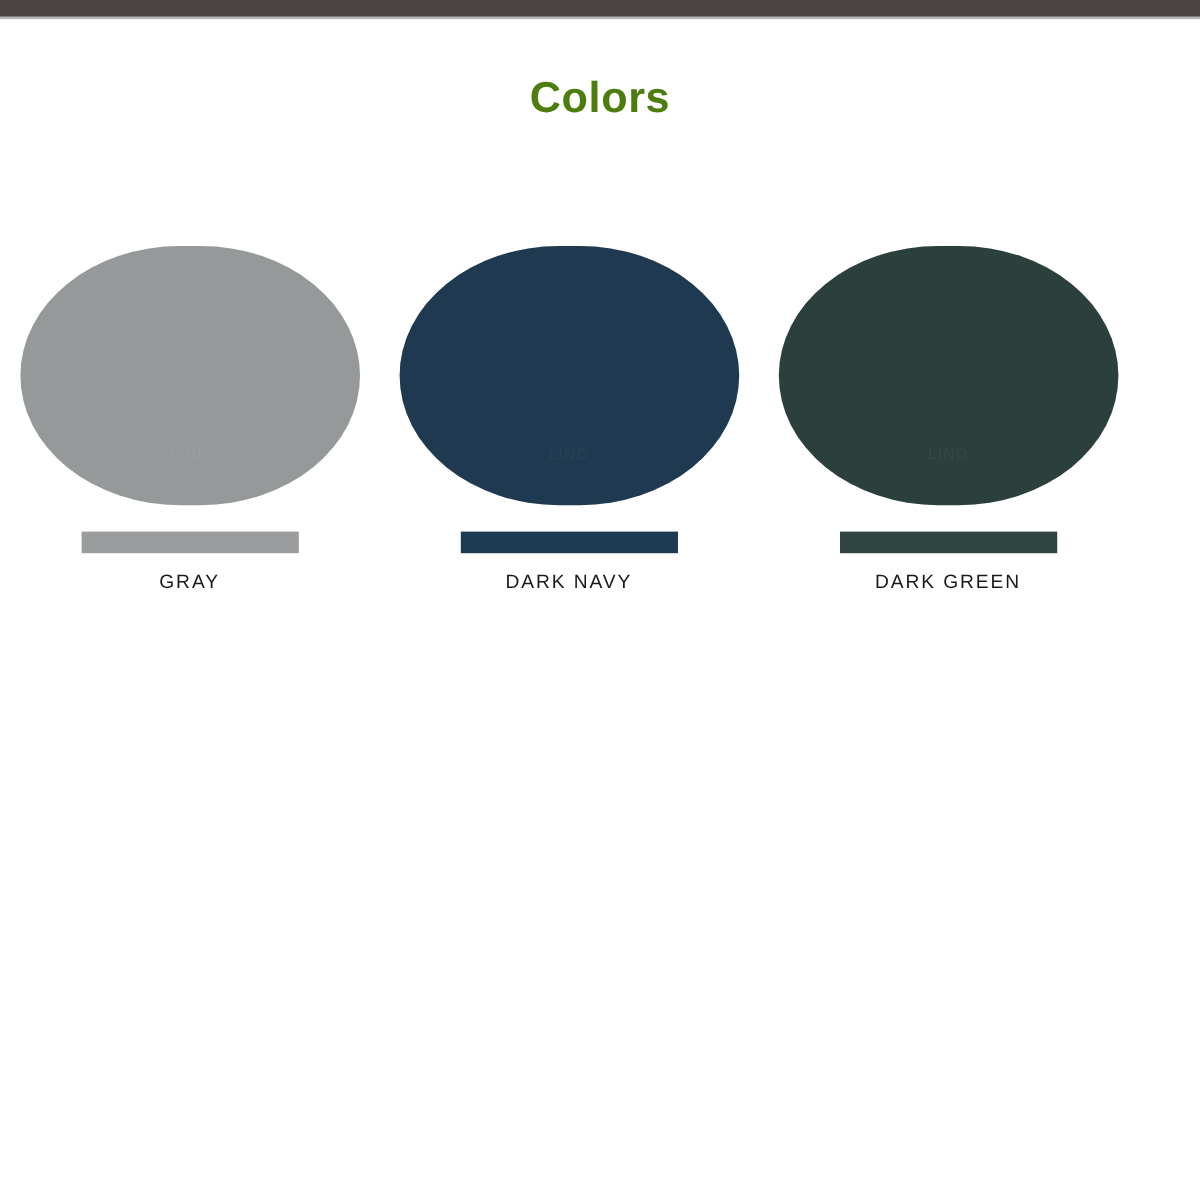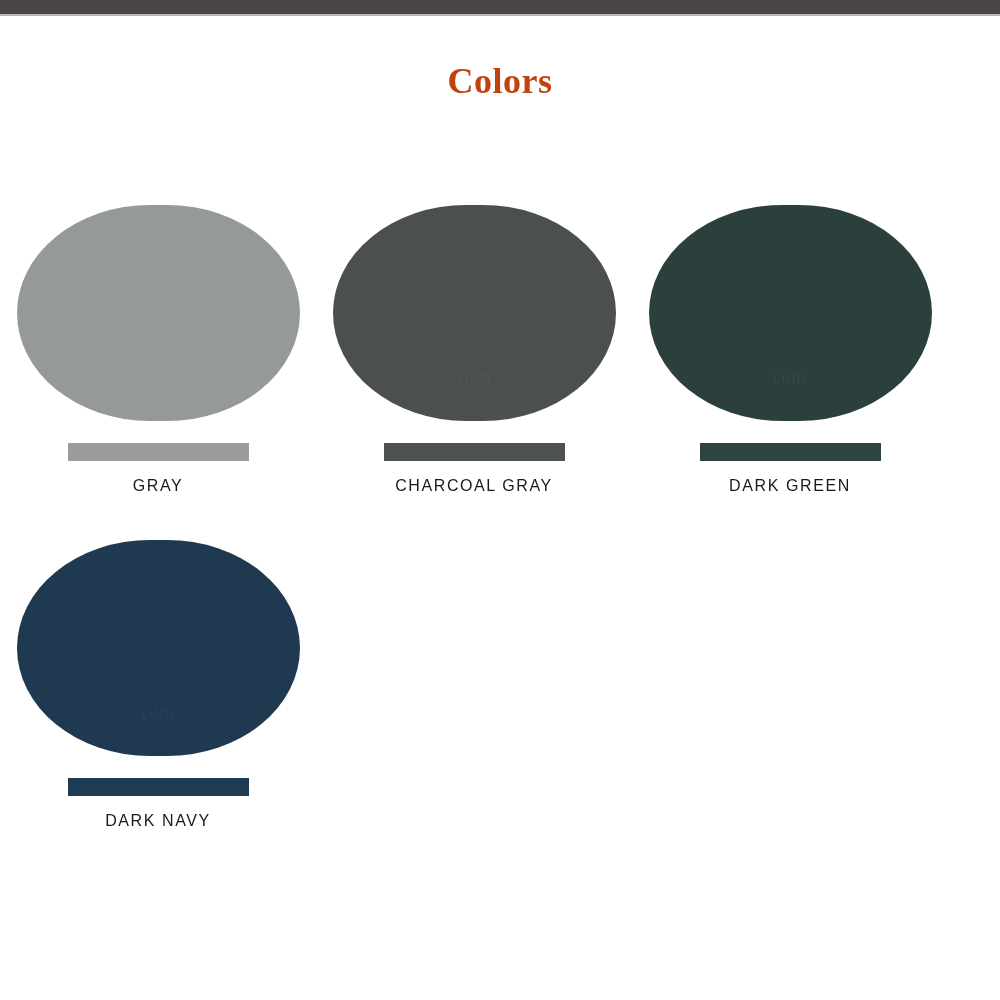--- a/index.html
+++ b/index.html
@@ -106,51 +106,44 @@
     white-space: nowrap;
     line-height: 20px;
   }
 </style>
 </head>
 <body style="background: rgb(255, 255, 255);">
 
 <div class="topbar" style="background: rgb(74, 69, 68);"></div>
 <div class="topbar-underline" style="background: rgb(185, 182, 181);"></div>
 
-<div class="page-title" style="color: #c2410c; font-family: Liberation Serif, serif;">Colors</div>
+<div class="page-title" style="color: #4d7c0f;">Colors</div>
 
 <div class="grid">
 
   <div class="cell">
     <div class="tile" style="background: rgb(150, 153, 154);">
       <span class="tile-watermark">LIND</span>
     </div>
     <div class="bar" style="background: rgb(154, 156, 157);"></div>
     <div class="caption">GRAY</div>
   </div>
 
+
+
+
   <div class="cell">
-    <div class="tile" style="background: rgb(75, 79, 77);">
+    <div class="tile" style="background: rgb(30, 57, 80);">
       <span class="tile-watermark">LIND</span>
     </div>
-    <div class="bar" style="background: rgb(78, 82, 80);"></div>
-    <div class="caption">CHARCOAL GRAY</div>
+    <div class="bar" style="background: rgb(31, 59, 84);"></div>
+    <div class="caption">DARK NAVY</div>
   </div>
-
-
 
   <div class="cell">
     <div class="tile" style="background: rgb(43, 64, 60);">
       <span class="tile-watermark">LIND</span>
     </div>
     <div class="bar" style="background: rgb(45, 68, 64);"></div>
     <div class="caption">DARK GREEN</div>
   </div>
 
-  <div class="cell">
-    <div class="tile" style="background: rgb(30, 57, 80);">
-      <span class="tile-watermark">LIND</span>
-    </div>
-    <div class="bar" style="background: rgb(31, 59, 84);"></div>
-    <div class="caption">DARK NAVY</div>
-  </div>
-
 </div>
 
 </body></html>

